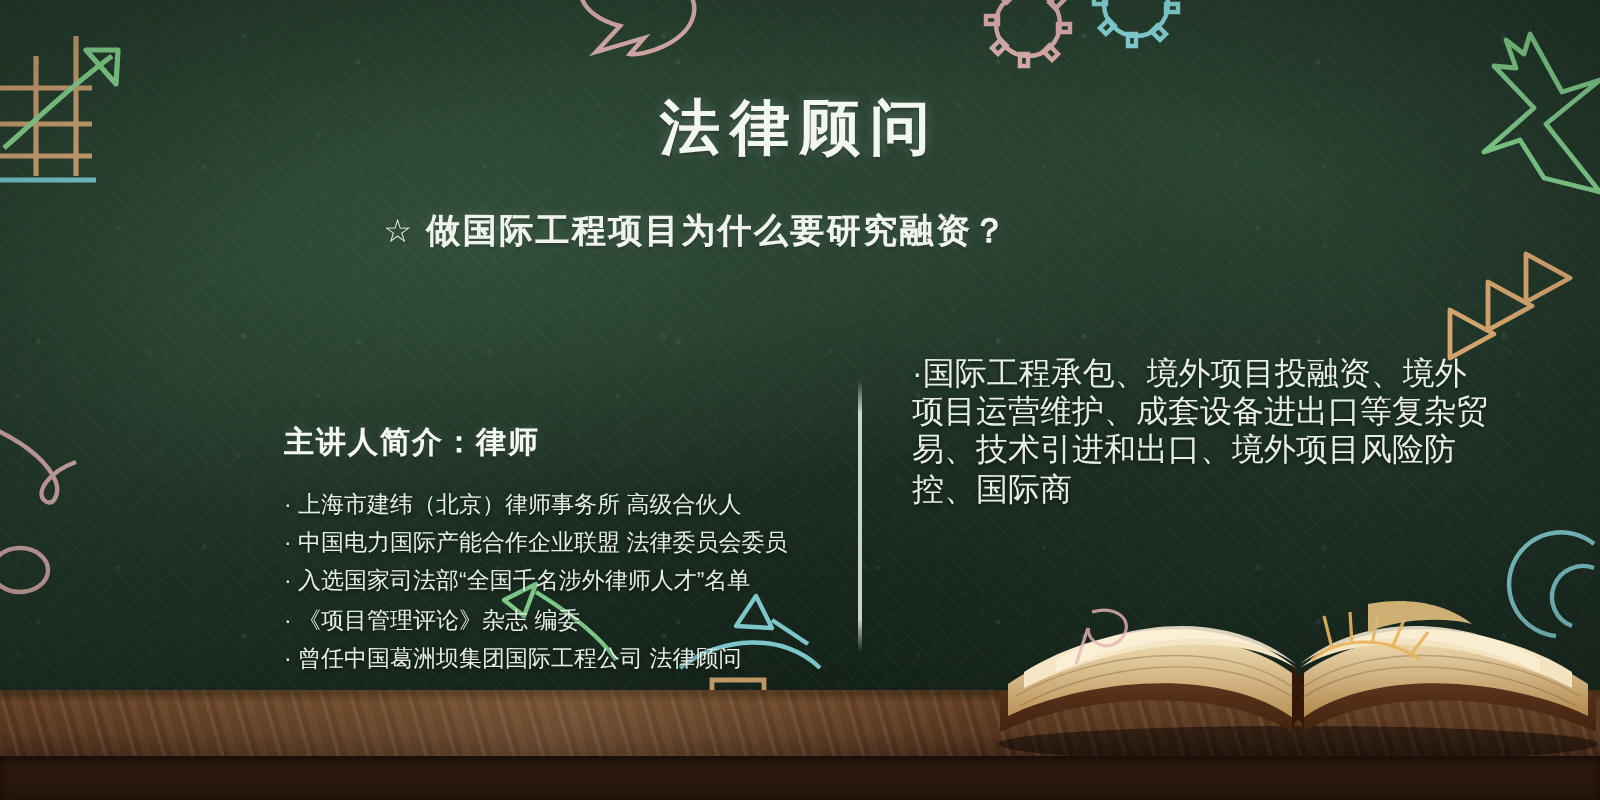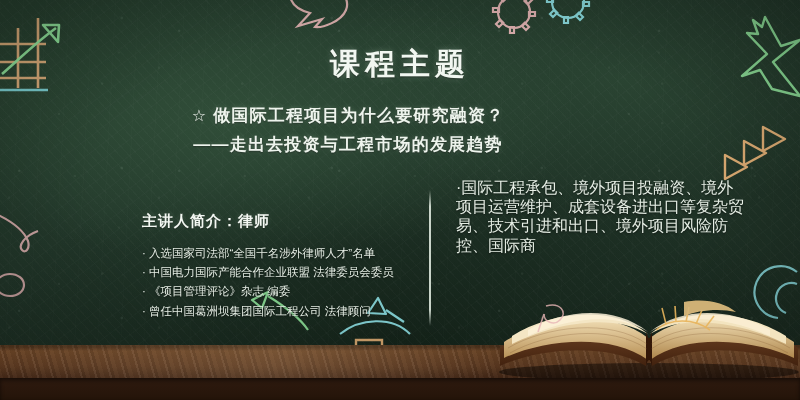--- a/index.html
+++ b/index.html
@@ -184,34 +184,34 @@
       <path d="M340 334 C 360 318, 392 316, 410 334"></path>
       <path d="M386 310 L 404 322"></path>
     </g>
     <g stroke="#e8b277" stroke-width="2.4" fill="none" opacity=".85">
       <path d="M356 352 L 356 340 L 382 340 L 382 352"></path>
     </g>
   </svg>
 
   <div class="vig"></div>
 
-  <div class="title">课程主题</div>
+  <div class="title">法律顾问</div>
 
   <div class="sub sub1">
     <span class="star">☆</span><span>做国际工程项目为什么要研究融资？</span>
   </div>
-  <div class="sub sub2">——走出去投资与工程市场的发展趋势</div>
 
   <div class="divider"></div>
 
   <div class="col col-left">
     <div class="sec-h">主讲人简介：律师</div>
     <ul class="blist">
+      <li>· 上海市建纬（北京）律师事务所 高级合伙人</li>
+      <li>· 中国电力国际产能合作企业联盟 法律委员会委员</li>
       <li>· 入选国家司法部“全国千名涉外律师人才”名单</li>
-      <li>· 中国电力国际产能合作企业联盟 法律委员会委员</li>
       <li>· 《项目管理评论》杂志 编委</li>
       <li>· 曾任中国葛洲坝集团国际工程公司 法律顾问</li>
     </ul>
   </div>
 
   <div class="col col-right">
     <div class="bt">·国际工程承包、境外项目投融资、境外项目运营维护、成套设备进出口等复杂贸易、技术引进和出口、境外项目风险防控、国际商</div>
   </div>
 
   <div class="desk"></div>

